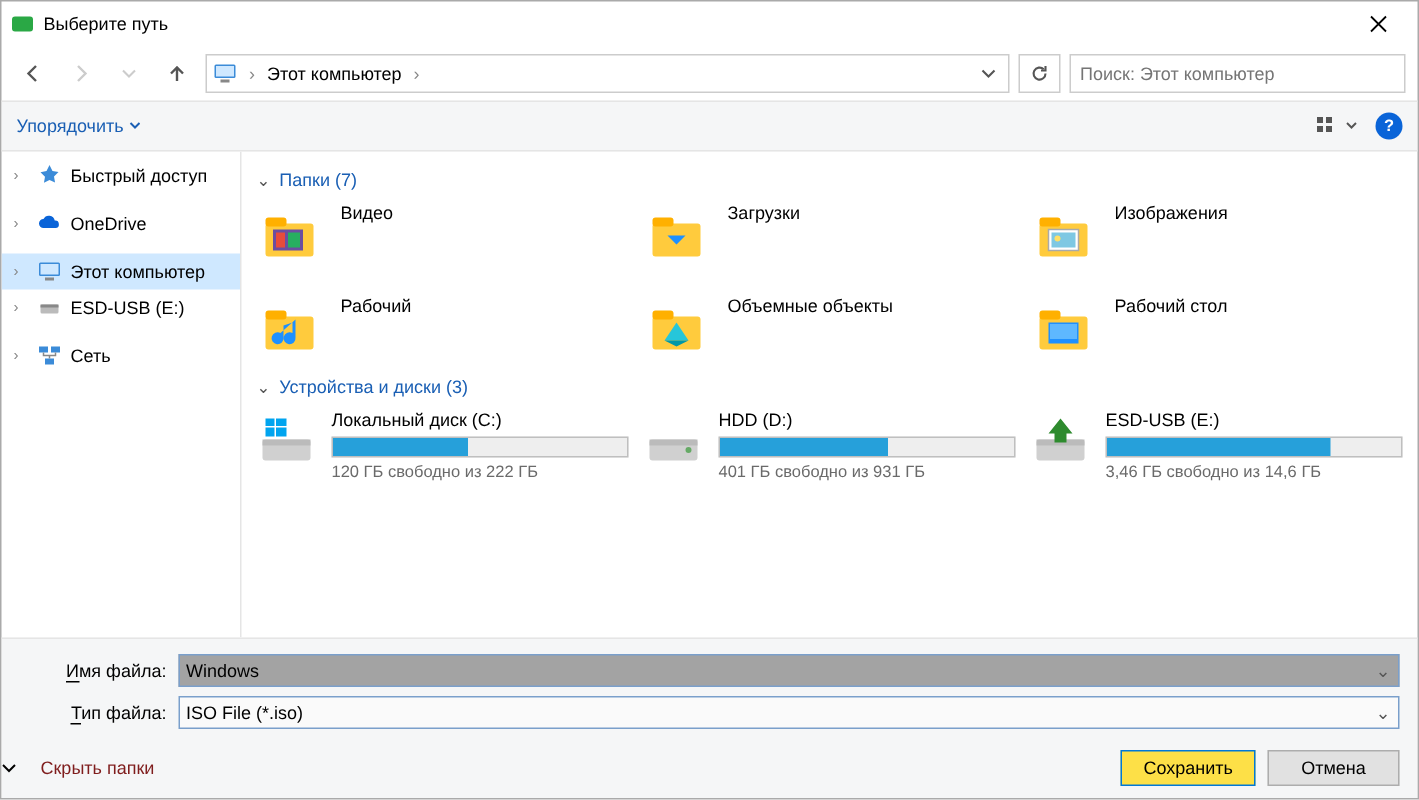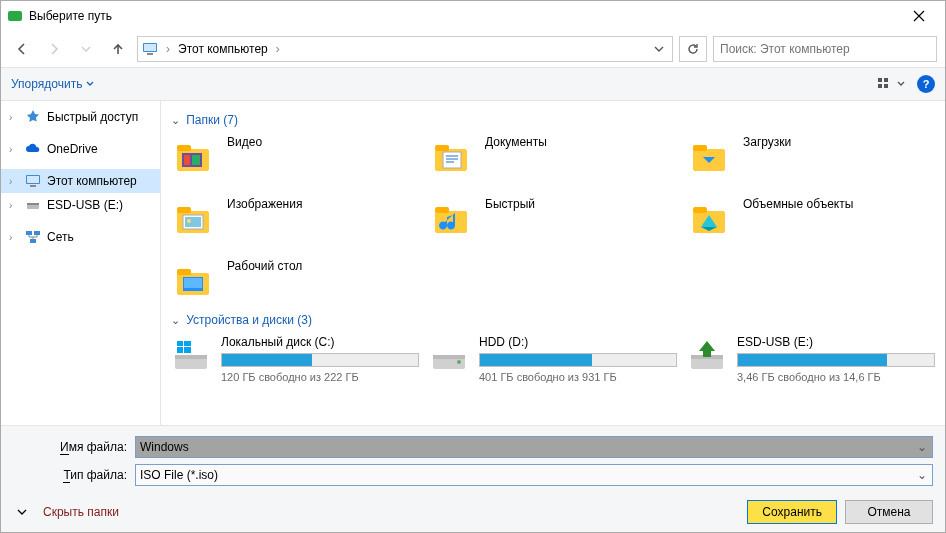--- a/index.html
+++ b/index.html
@@ -51,21 +51,21 @@
 .drives-grid { display:grid; grid-template-columns: repeat(3, 1fr); gap:10px; }
 .drive-item { display:flex; gap:10px; cursor:pointer; }
 .drive-icon { width:40px; height:40px; }
 .drive-info { flex:1; }
 .drive-name { color:#000; margin-bottom:4px; }
 .drive-bar { width:100%; height:14px; border:1px solid #bfbfbf; background:#eee; position:relative; margin-bottom:4px; }
 .drive-fill { position:absolute; top:0; left:0; bottom:0; background:#26a0da; }
 .drive-free { color:#6a6a6a; font-size:11px; }
 
 
-.footer { border-top:1px solid #e5e5e5; background:#f5f6f7; padding:10px 12px 8px 16px; }
+.footer { border-top:1px solid #e5e5e5; background:#f5f6f7; padding:10px 12px 8px 0; }
 .field-row { display:flex; align-items:center; gap:8px; margin-bottom:6px; }
 .field-label { width:110px; text-align:right; }
 .field-label span { border-bottom:1px solid #000; }
 .field-input { flex:1; }
 .field-input input, .field-input select { width:100%; height:22px; border:1px solid #7a9fcb; padding:0 4px; background:#a3a3a3; font-size:12px; outline:none; }
 .select-wrap { position:relative; }
 .select-wrap .dd-caret { position:absolute; right:6px; top:4px; color:#555; pointer-events:none; }
 
 .button-row { display:flex; align-items:center; margin-top:14px; }
 .hide-folders { display:flex; align-items:center; gap:16px; cursor:pointer; color:#7f1d1d; }
@@ -236,31 +236,20 @@
               <rect x="21" y="20" width="8" height="10" fill="#27ae60"></rect>
             </svg>
           </div>
           <div class="folder-label">Видео</div>
         </div>
         <div class="folder-item">
           <div class="folder-icon">
             <svg width="44" height="40" viewBox="0 0 44 40">
               <rect x="6" y="14" width="32" height="22" rx="2" fill="#ffcb3d"></rect>
               <rect x="6" y="10" width="14" height="6" rx="2" fill="#ffb000"></rect>
-              <rect x="14" y="17" width="18" height="16" fill="#fff" stroke="#aaa"></rect>
-              <path d="M17 21h12M17 24h12M17 27h8" stroke="#6aa0de" stroke-width="1.5"></path>
-            </svg>
-          </div>
-          <div class="folder-label">Документы</div>
-        </div>
-        <div class="folder-item">
-          <div class="folder-icon">
-            <svg width="44" height="40" viewBox="0 0 44 40">
-              <rect x="6" y="14" width="32" height="22" rx="2" fill="#ffcb3d"></rect>
-              <rect x="6" y="10" width="14" height="6" rx="2" fill="#ffb000"></rect>
               <path d="M22 16v12l-6-6h12l-6 6" fill="#1e90ff"></path>
             </svg>
           </div>
           <div class="folder-label">Загрузки</div>
         </div>
         <div class="folder-item">
           <div class="folder-icon">
             <svg width="44" height="40" viewBox="0 0 44 40">
               <rect x="6" y="14" width="32" height="22" rx="2" fill="#ffcb3d"></rect>
               <rect x="6" y="10" width="14" height="6" rx="2" fill="#ffb000"></rect>
@@ -272,21 +261,21 @@
           <div class="folder-label">Изображения</div>
         </div>
         <div class="folder-item">
           <div class="folder-icon">
             <svg width="44" height="40" viewBox="0 0 44 40">
               <rect x="6" y="14" width="32" height="22" rx="2" fill="#ffcb3d"></rect>
               <rect x="6" y="10" width="14" height="6" rx="2" fill="#ffb000"></rect>
               <path d="M26 16v12a4 4 0 11-2-3V18l-6 2v8a4 4 0 11-2-3" fill="#1e90ff"></path>
             </svg>
           </div>
-          <div class="folder-label">Быстрый</div>
+          <div class="folder-label">Рабочий</div>
         </div>
         <div class="folder-item">
           <div class="folder-icon">
             <svg width="44" height="40" viewBox="0 0 44 40">
               <rect x="6" y="14" width="32" height="22" rx="2" fill="#ffcb3d"></rect>
               <rect x="6" y="10" width="14" height="6" rx="2" fill="#ffb000"></rect>
               <path d="M14 30l8-12 8 12z" fill="#26c6da"></path>
               <path d="M14 30h16l-8 4z" fill="#0097a7"></path>
             </svg>
           </div>

